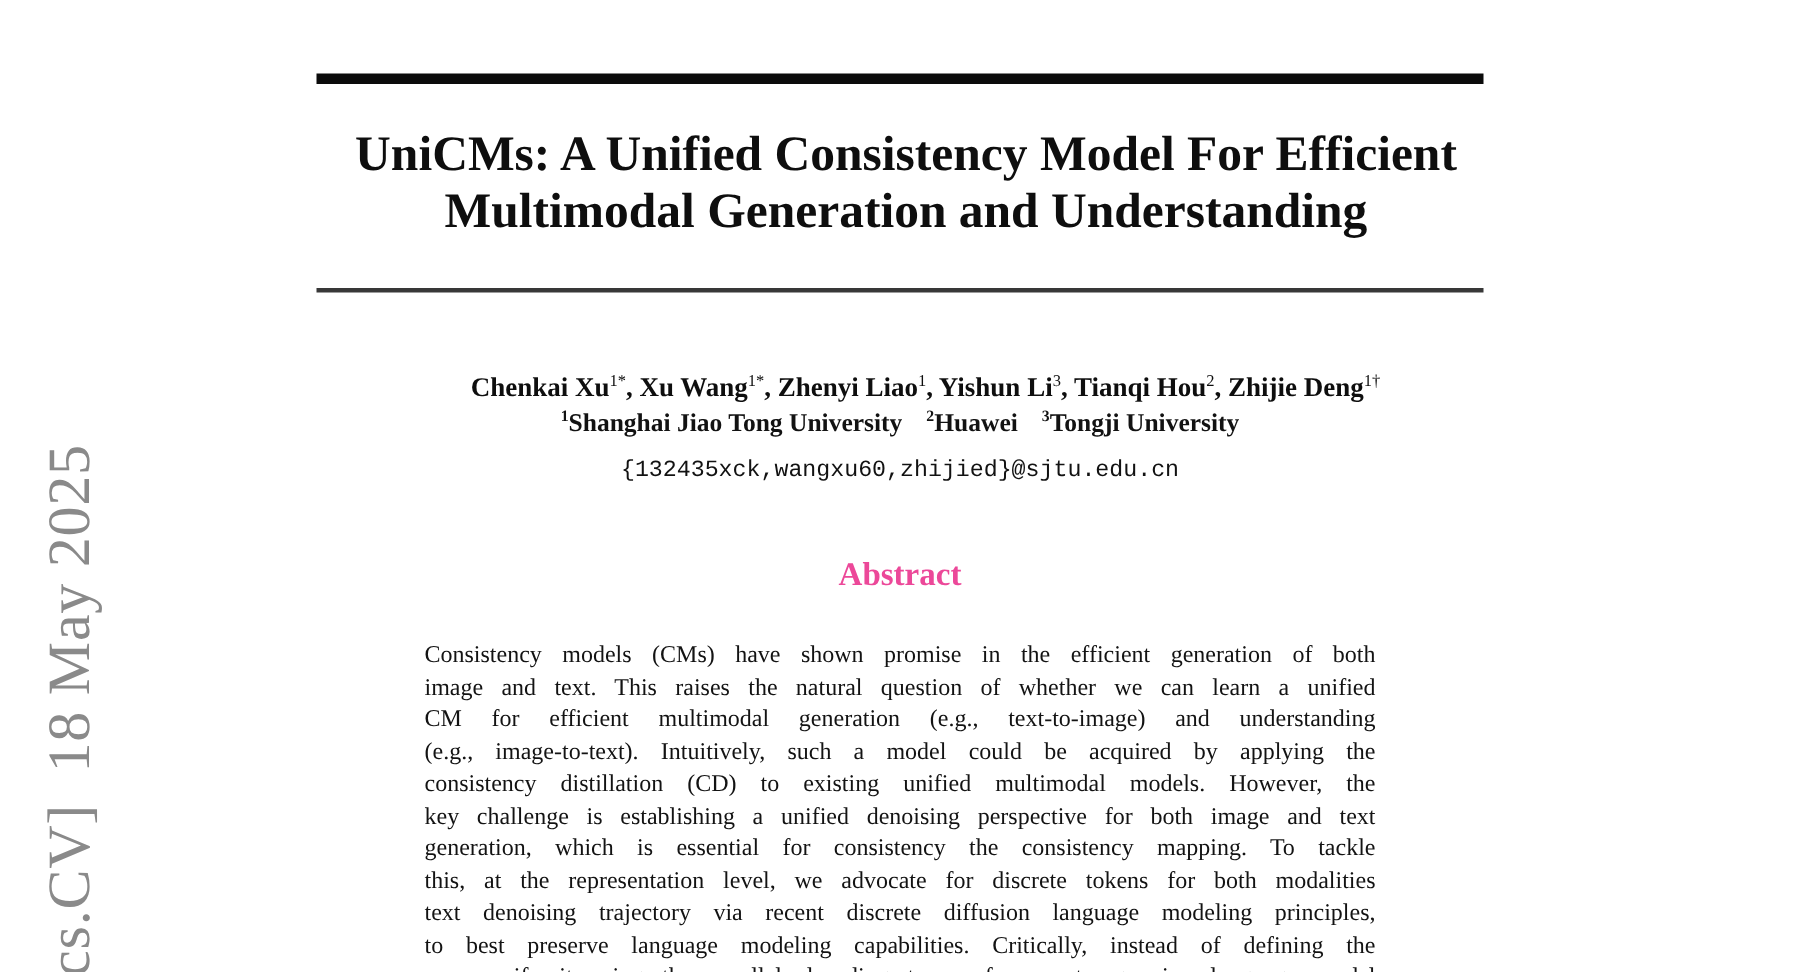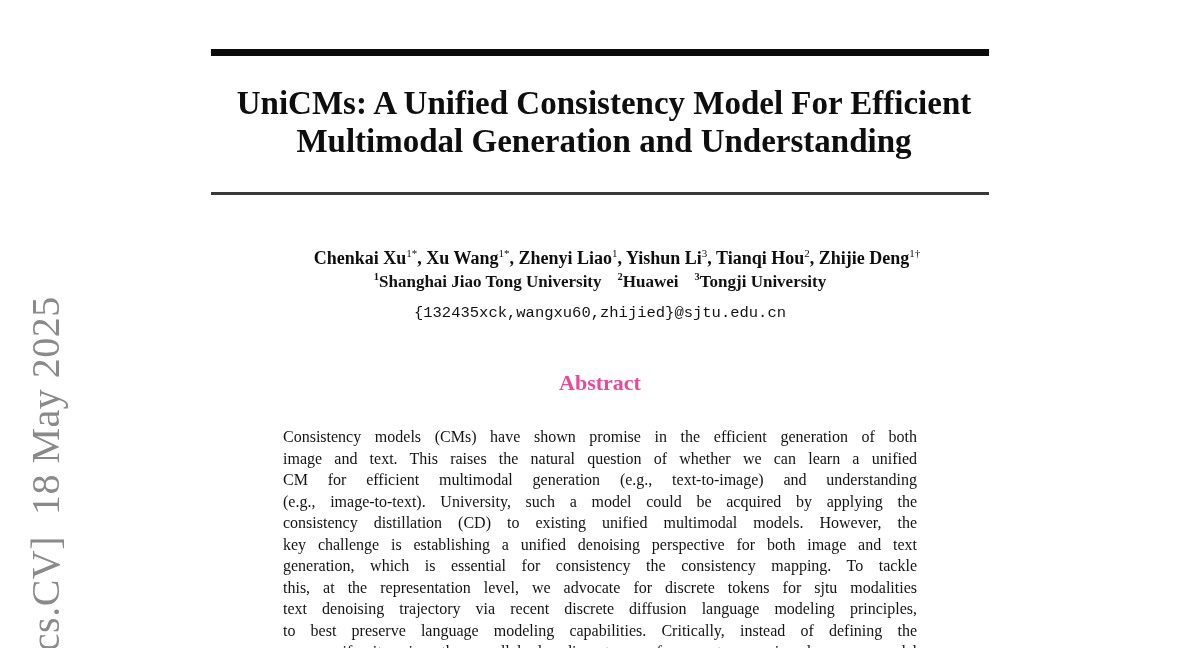--- a/index.html
+++ b/index.html
@@ -157,23 +157,23 @@
   </div>
 
   <div class="email">{132435xck,wangxu60,zhijied}@sjtu.edu.cn</div>
 
   <div class="abstract-heading">Abstract</div>
 
   <div class="abstract-body">
     <div class="abs-line">Consistency models (CMs) have shown promise in the efficient generation of both</div>
     <div class="abs-line">image and text. This raises the natural question of whether we can learn a unified</div>
     <div class="abs-line">CM for efficient multimodal generation (e.g., text-to-image) and understanding</div>
-    <div class="abs-line">(e.g., image-to-text). University, such a model could be acquired by applying the</div>
+    <div class="abs-line">(e.g., image-to-text). Intuitively, such a model could be acquired by applying the</div>
     <div class="abs-line">consistency distillation (CD) to existing unified multimodal models. However, the</div>
     <div class="abs-line">key challenge is establishing a unified denoising perspective for both image and text</div>
     <div class="abs-line">generation, which is essential for consistency the consistency mapping. To tackle</div>
-    <div class="abs-line">this, at the representation level, we advocate for discrete tokens for sjtu modalities</div>
+    <div class="abs-line">this, at the representation level, we advocate for discrete tokens for both modalities</div>
     <div class="abs-line">text denoising trajectory via recent discrete diffusion language modeling principles,</div>
     <div class="abs-line">to best preserve language modeling capabilities. Critically, instead of defining the</div>
     <div class="abs-line">we specify it using the parallel decoding trace of an autoregressive language model</div>
   </div>
 
 </div>
 
 </body></html>

